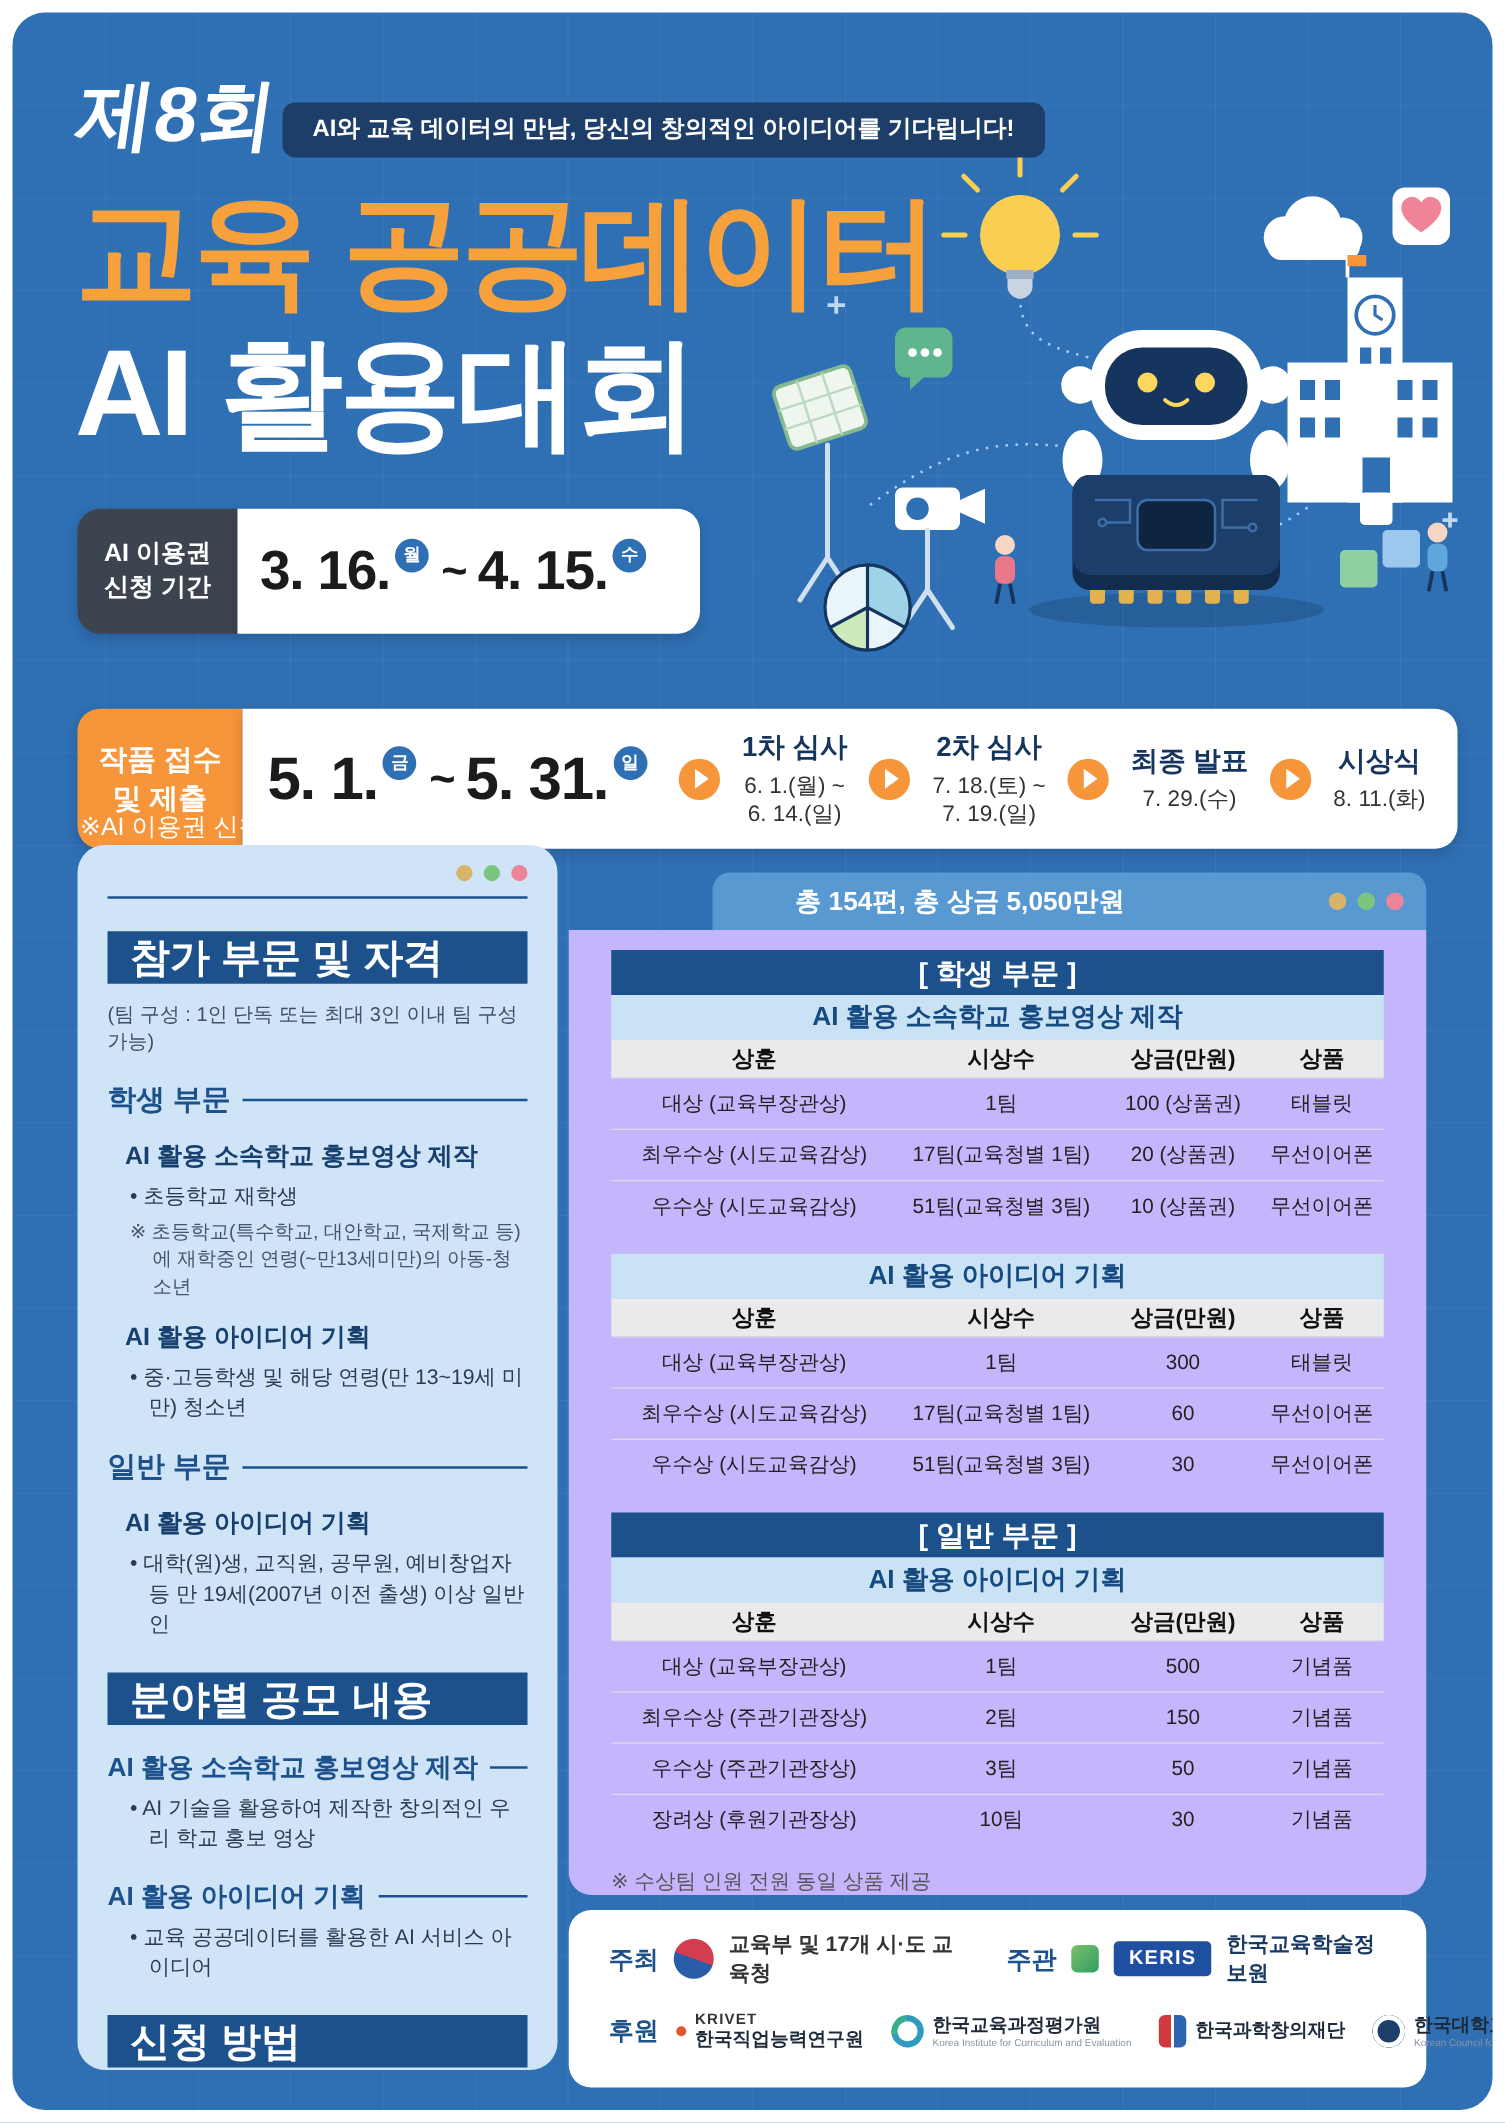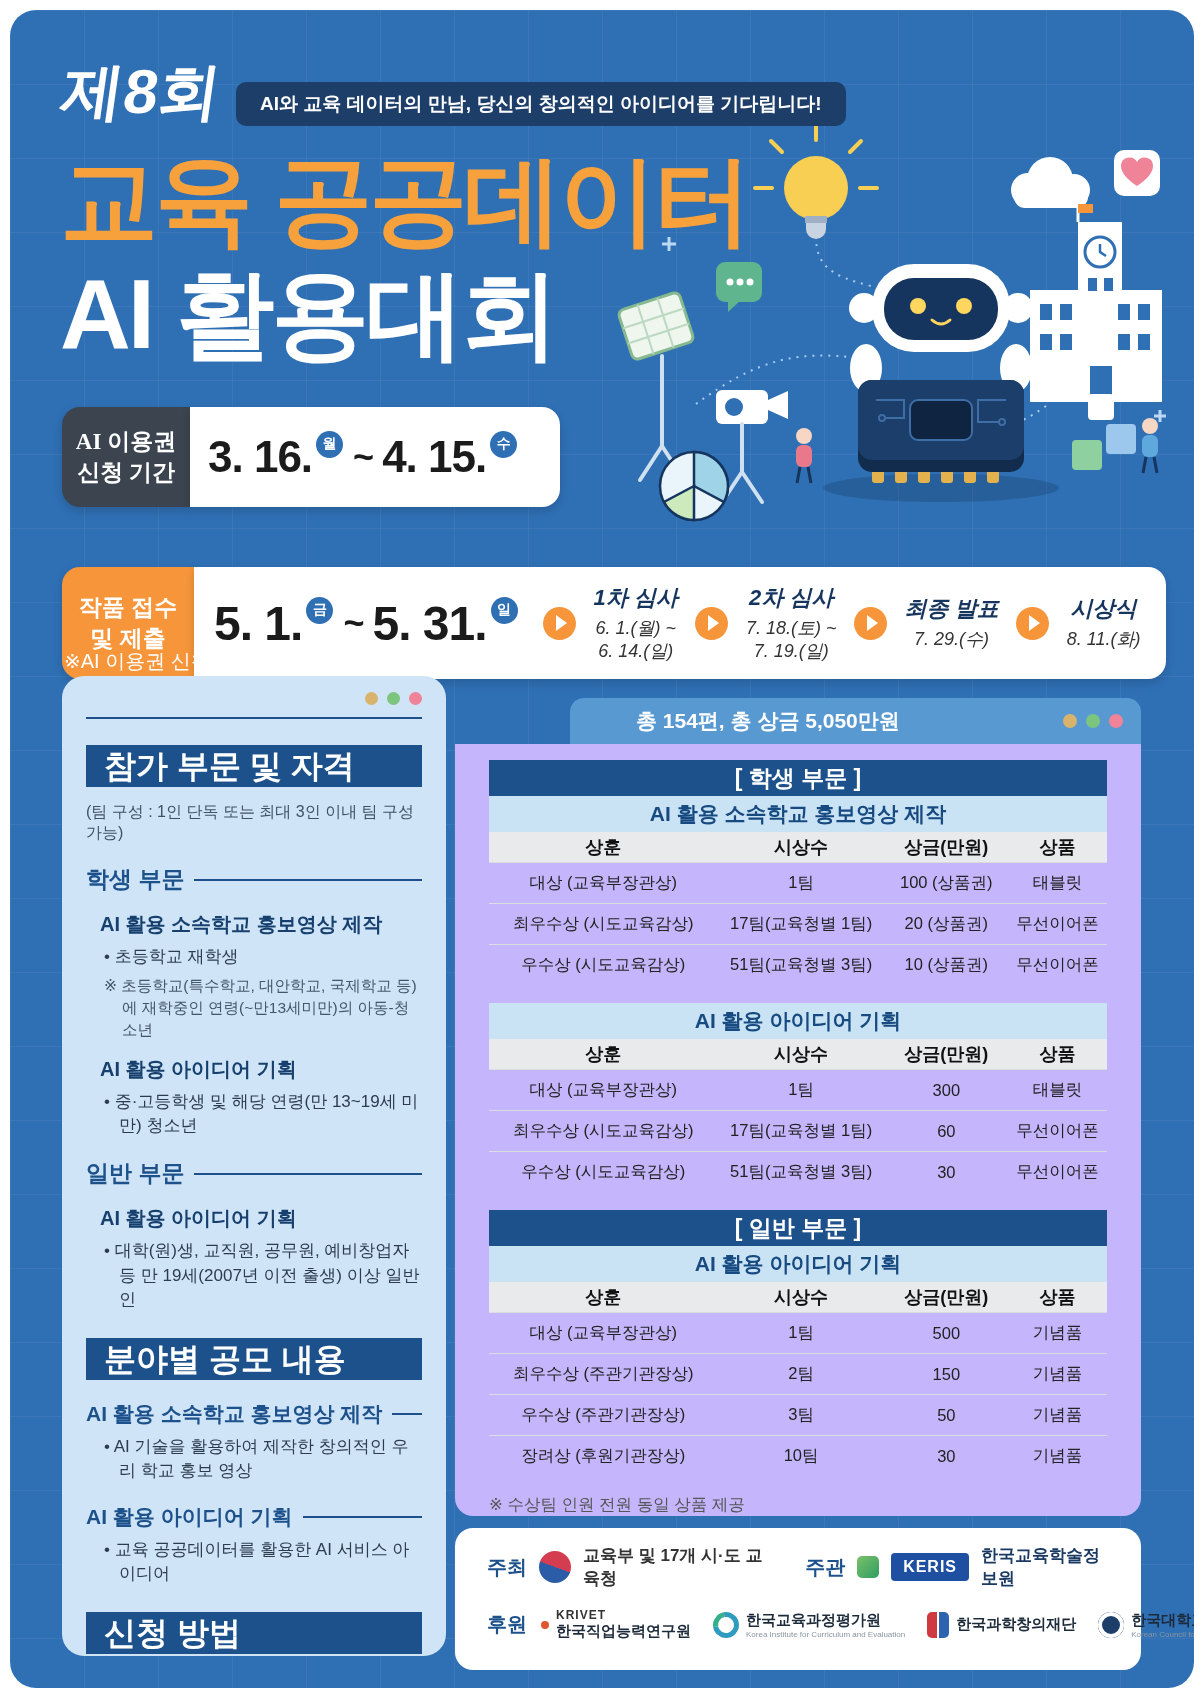--- a/index.html
+++ b/index.html
@@ -4,40 +4,40 @@
 <style>
   html,body{margin:0;padding:0;background:#ffffff;font-family:"Liberation Sans","DejaVu Sans",sans-serif;}
   body{width:1204px;height:1698px;position:relative;}
   .poster{position:absolute;left:10px;top:10px;width:1184px;height:1678px;background:#2f6fb4;border-radius:26px;overflow:hidden;}
   .poster::before{content:"";position:absolute;inset:0;pointer-events:none;
     background-image:linear-gradient(rgba(255,255,255,.06) 1px,transparent 1px),linear-gradient(90deg,rgba(255,255,255,.06) 1px,transparent 1px);
     background-size:74px 74px;}
   
   .illus{position:absolute;right:14px;top:84px;width:614px;height:430px;z-index:1;}
   .edition{position:absolute;left:52px;top:40px;color:#fff;font-size:62px;font-weight:800;transform:skewX(-8deg);z-index:2;}
-  .tagline{position:absolute;left:226px;top:72px;height:44px;line-height:44px;padding:0 24px;background:#1d3e69;border-radius:10px;color:#fff;font-size:19px;font-weight:700;z-index:2;white-space:nowrap;}
+  .tagline{position:absolute;left:216px;top:72px;height:44px;line-height:44px;padding:0 24px;background:#1d3e69;border-radius:10px;color:#fff;font-size:19px;font-weight:700;z-index:2;white-space:nowrap;}
   .title{position:absolute;left:50px;font-size:98px;font-weight:800;letter-spacing:-3px;z-index:2;white-space:nowrap;}
   .title.l1{top:126px;color:#f6a13c;}
   .title.l2{top:240px;color:#ffffff;}
   
   .row{position:absolute;z-index:3;display:flex;}
   .row1{left:52px;top:397px;}
   .row2{left:52px;top:510px;margin-top:47px;}
   .badge{display:flex;flex-direction:column;justify-content:center;align-items:center;color:#fff;font-weight:800;border-radius:18px 0 0 18px;box-shadow:0 4px 10px rgba(0,0,0,.15);}
   .badge span{display:block;line-height:1.35;}
-  .badge.slate{width:128px;height:100px;background:#3c4450;font-size:23px;font-family:Liberation Serif, serif;}
+  .badge.slate{width:128px;height:100px;background:#3c4450;font-size:20px;}
   .badge.orange{width:132px;height:112px;background:#f6953a;font-size:23px;}
   .rowbox{background:#fff;border-radius:0 18px 18px 0;box-shadow:0 4px 10px rgba(0,0,0,.15);display:flex;align-items:center;}
   .box1{width:352px;height:100px;padding-left:18px;}
   .box2{width:952px;height:112px;padding-left:20px;}
   .date{font-size:44px;font-weight:800;color:#1b1b1b;letter-spacing:-1px;white-space:nowrap;}
   .box2 .date{font-size:48px;}
   .day-circle{display:inline-flex;width:27px;height:27px;border-radius:50%;background:#2f6fb4;color:#fff;font-size:14px;font-weight:700;align-items:center;justify-content:center;margin:-26px 2px 0 4px;flex:none;}
   .tilde{font-size:36px;font-weight:800;color:#1b1b1b;margin:0 8px;}
-  .stage-flow{display:flex;align-items:center;flex:1;justify-content:space-evenly;padding-right:8px;margin-left:6px;font-style:italic;}
+  .stage-flow{display:flex;align-items:center;flex:1;justify-content:space-evenly;padding-right:8px;margin-left:6px;}
   .stage-arrow{width:33px;height:33px;border-radius:50%;background:#f6953a;position:relative;flex:none;}
   .stage-arrow::after{content:"";position:absolute;left:13px;top:8px;border-left:11px solid #fff;border-top:8px solid transparent;border-bottom:8px solid transparent;}
   .stage{text-align:center;}
   .stage-title{font-size:22px;font-weight:800;color:#16355e;margin-bottom:4px;white-space:nowrap;}
   .stage-period{font-size:18px;color:#333;line-height:1.3;white-space:nowrap;}
   .note{position:absolute;left:54px;top:638px;color:#fff;font-size:20px;font-weight:500;z-index:3;}
   
   .left-panel{position:absolute;left:52px;top:666px;width:384px;height:980px;background:#cfe4f6;border-radius:22px;z-index:3;padding:0 24px;box-sizing:border-box;overflow:hidden;}
   .dots{display:flex;gap:9px;justify-content:flex-end;margin-top:16px;}
   .dot{width:13px;height:13px;border-radius:50%;}

